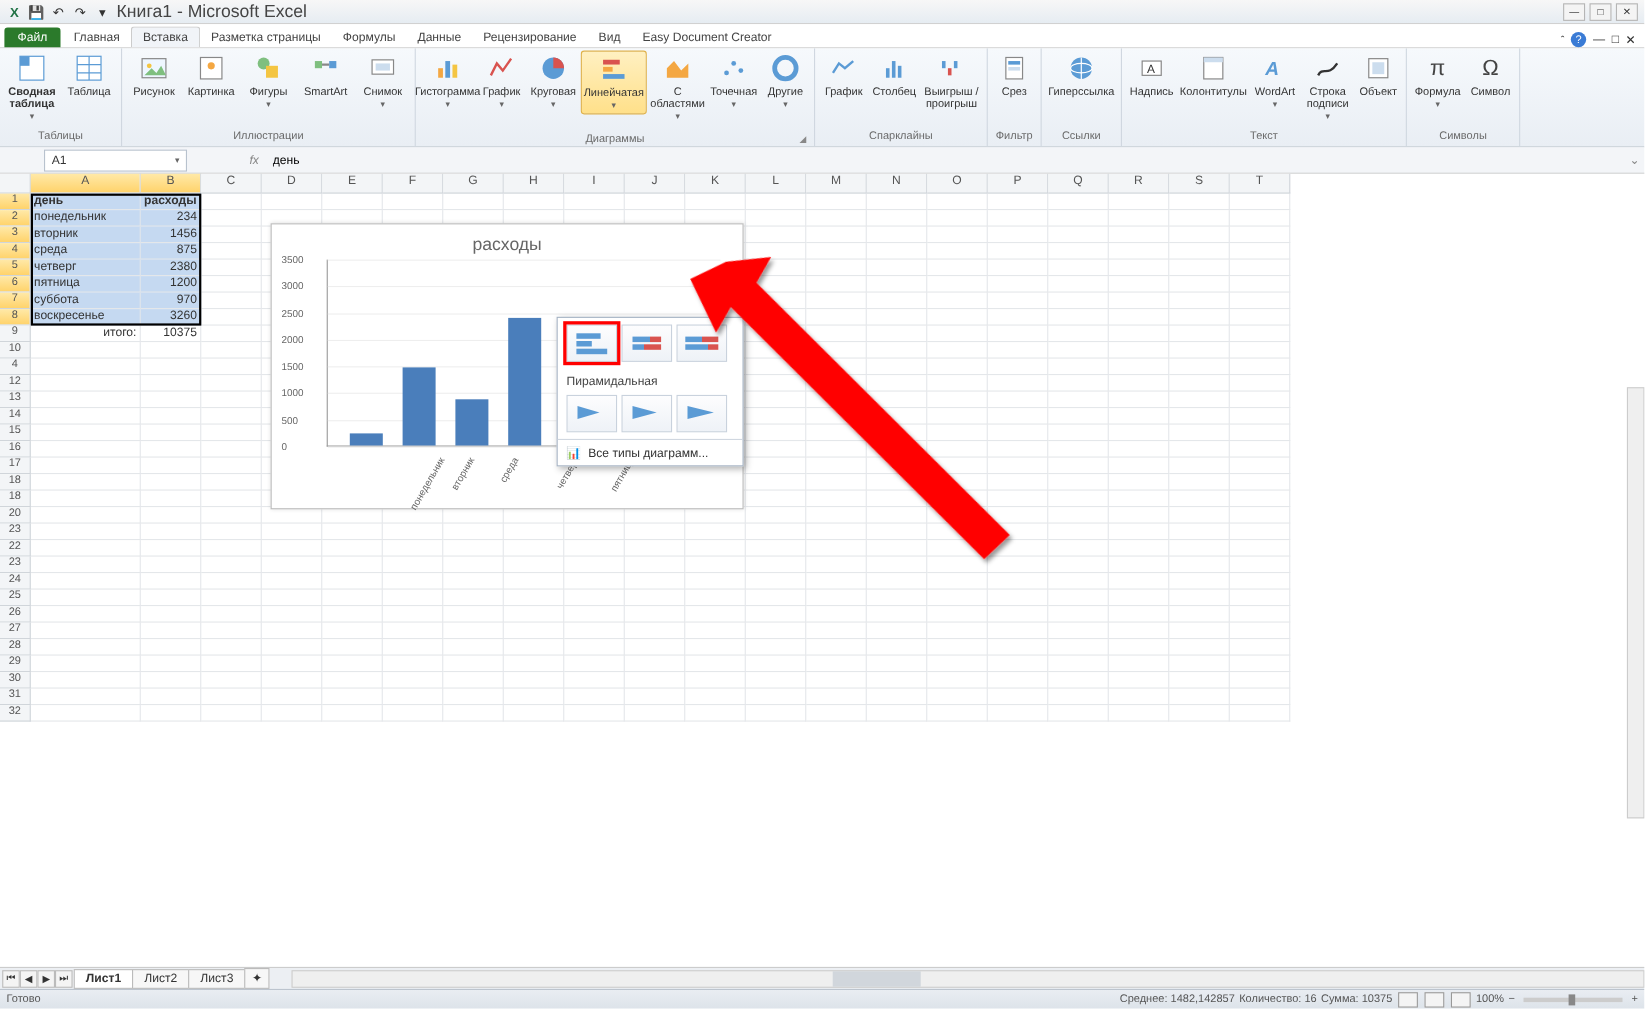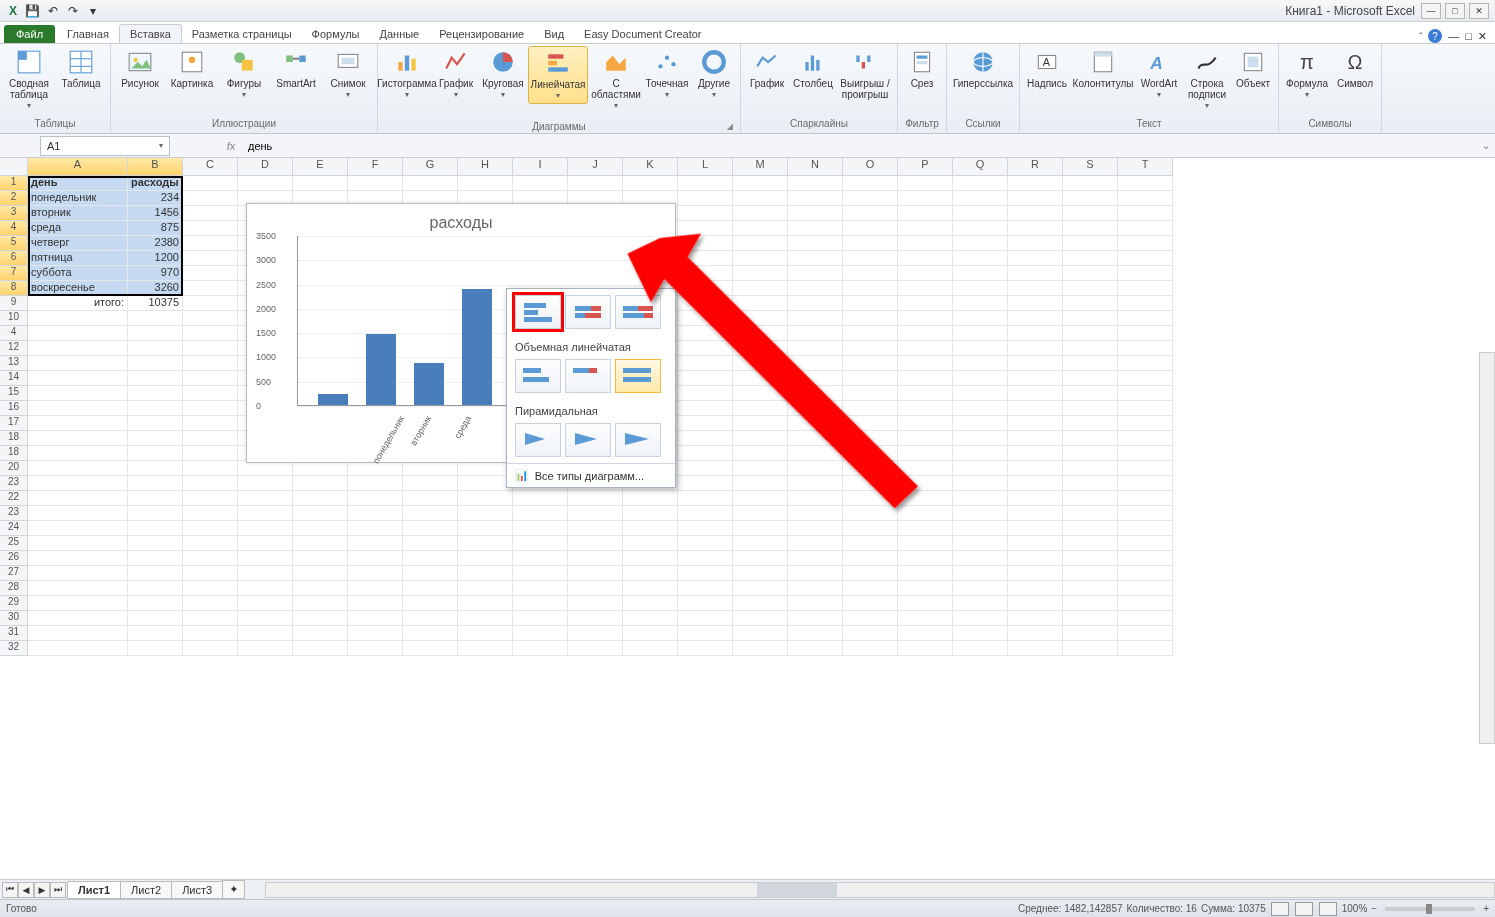--- a/index.html
+++ b/index.html
@@ -3,21 +3,21 @@
 <meta charset="utf-8">
 <style>
 * { box-sizing: border-box; margin: 0; padding: 0; }
 body { font-family: "Segoe UI", Tahoma, sans-serif; font-size: 11px; background: #fff; color: #333; overflow: hidden; width: 1495px; height: 917px; position: relative; }
 
 
 .titlebar { height: 22px; background: linear-gradient(#f7f7f7,#e6ecf2); display: flex; align-items: center; border-bottom: 1px solid #ccc; }
 .qat { display: flex; align-items: center; gap: 2px; padding: 0 4px; }
 .qat-icon { width: 18px; height: 18px; display: flex; align-items: center; justify-content: center; font-size: 12px; }
 .excel-logo { color:#217346; font-weight:bold;}
-.title-text { flex: 1; text-align: right; font-size: 12px; color: #444; }
+.title-text { flex: 1; text-align: left; font-size: 16px; color: #444; }
 .win-controls { display: flex; gap: 4px; padding: 0 6px; }
 .win-btn { width: 20px; height: 16px; display:flex; align-items:center; justify-content:center; border:1px solid #b5b5b5; background:#f4f4f4; font-size:9px;}
 
 
 .tabs-row { height: 22px; background:#fff; border-bottom:1px solid #ccc; display:flex; align-items:flex-end; padding-left:4px;}
 .file-tab { background:#2b7a2b; color:#fff; padding:3px 12px; font-size:11px; border-radius:3px 3px 0 0; margin-right:2px;}
 .tab { padding:3px 10px; font-size:11px; color:#444; cursor:pointer;}
 .tab.active { background:#f1f4f8; border:1px solid #ccc; border-bottom:none; border-radius:3px 3px 0 0;}
 .tabs-right { margin-left:auto; display:flex; gap:6px; padding:0 8px; align-items:center;}
 .help-circle{width:14px;height:14px;border-radius:50%;background:#3a7bd5;color:#fff;display:flex;align-items:center;justify-content:center;font-size:10px;}
@@ -144,21 +144,21 @@
 <div class="ribbon">
   <div class="ribbon-group">
     <div class="ribbon-group-items">
       <div class="ribbon-btn">
           <div class="ic">
             <svg viewBox="0 0 24 24">
               <rect x="2" y="2" width="20" height="20" fill="#fff" stroke="#5b9bd5"></rect>
               <rect x="2" y="2" width="8" height="8" fill="#5b9bd5"></rect>
             </svg>
           </div>
-          <span style="white-space:pre-line;">Сводная
+          <span style="white-space:pre-line;font-weight:bold;">Сводная
 таблица</span>
           <span class="drop">▾</span>
         </div>
       <div class="ribbon-btn">
           <div class="ic">
             <svg viewBox="0 0 24 24">
               <rect x="2" y="2" width="20" height="20" fill="#fff" stroke="#5b9bd5"></rect>
               <line x1="2" y1="9" x2="22" y2="9" stroke="#5b9bd5"></line>
               <line x1="2" y1="16" x2="22" y2="16" stroke="#5b9bd5"></line>
               <line x1="12" y1="2" x2="12" y2="22" stroke="#5b9bd5"></line>
@@ -1261,43 +1261,20 @@
           </div>
         <div class="gallery-item">
             <div class="hbars-icon">
               <span style="width:30px;background:linear-gradient(90deg,#5b9bd5 50%,#d9534f 50%)"></span>
               <span style="width:30px;background:linear-gradient(90deg,#5b9bd5 70%,#d9534f 70%)"></span>
             </div>
           </div>
       </div>
     </div>
     <div class="gallery-section">
-      <div class="gallery-label">Объемная линейчатая</div>
-      <div class="gallery-row">
-        <div class="gallery-item">
-            <svg width="34" height="22">
-              <rect x="2" y="3" width="18" height="5" fill="#5b9bd5"></rect>
-              <rect x="2" y="12" width="26" height="5" fill="#5b9bd5"></rect>
-            </svg>
-          </div>
-        <div class="gallery-item">
-            <svg width="34" height="22">
-              <rect x="2" y="3" width="24" height="5" fill="#5b9bd5"></rect>
-              <rect x="18" y="3" width="8" height="5" fill="#d9534f"></rect>
-            </svg>
-          </div>
-        <div class="gallery-item hover">
-            <svg width="34" height="22">
-              <rect x="2" y="3" width="28" height="5" fill="#5b9bd5"></rect>
-              <rect x="2" y="12" width="28" height="5" fill="#5b9bd5"></rect>
-            </svg>
-          </div>
-      </div>
-    </div>
-    <div class="gallery-section">
       <div class="gallery-label">Пирамидальная</div>
       <div class="gallery-row">
         <div class="gallery-item">
             <svg width="34" height="22">
               <polygon points="4,4 4,16 24,10" fill="#5b9bd5"></polygon>
             </svg>
           </div>
         <div class="gallery-item">
             <svg width="34" height="22">
               <polygon points="4,4 4,16 26,10" fill="#5b9bd5"></polygon>

